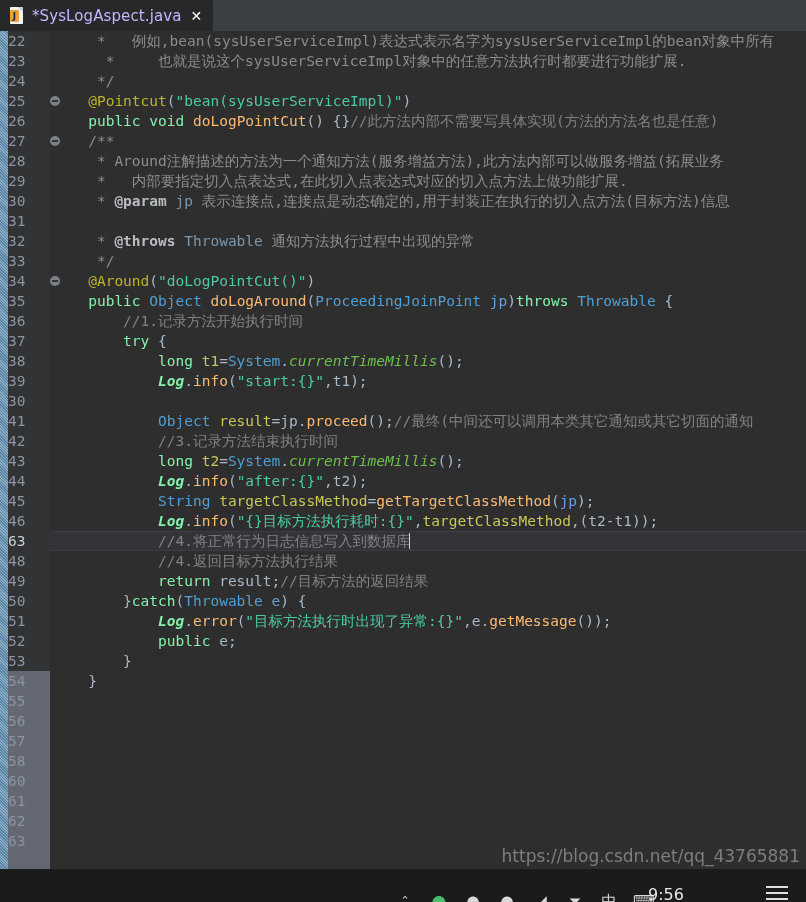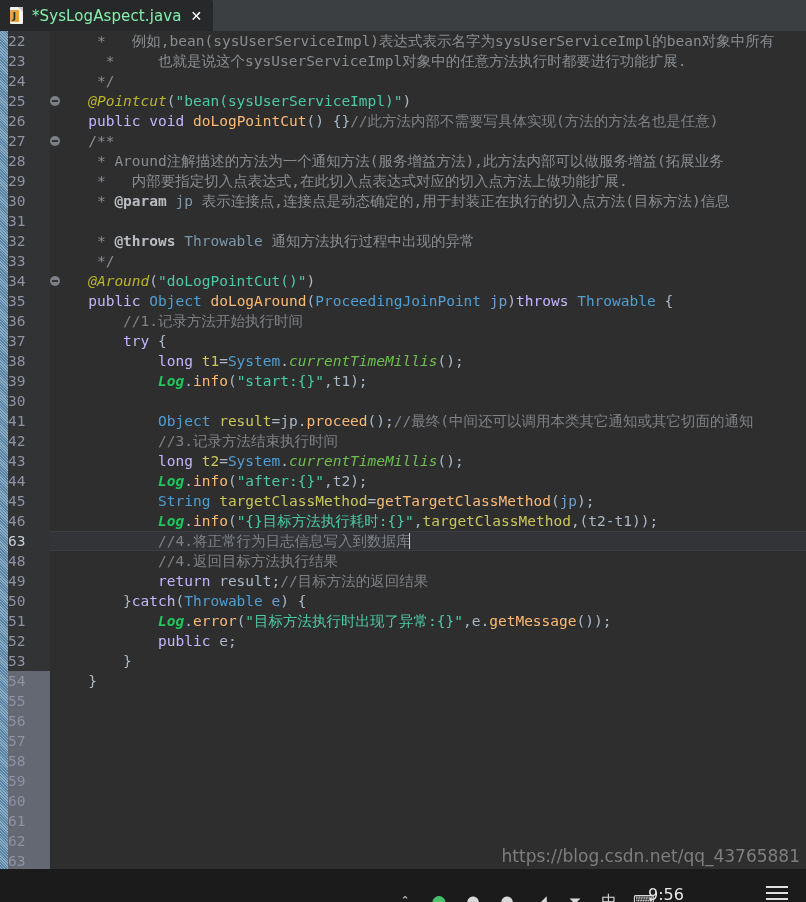--- a/index.html
+++ b/index.html
@@ -58,21 +58,21 @@
     background: #e8a33d;
     color: #23252a;
     font-family: "DejaVu Sans", sans-serif;
     font-size: 9px; font-weight: bold;
     line-height: 12px; text-align: center;
     border-radius: 1px;
   }
   .tab-title {
     font-family: "DejaVu Sans", sans-serif;
     font-size: 15px;
-    color: #86efac;
+    color: #c4b5fd;
     white-space: nowrap;
     letter-spacing: .1px;
   }
   .tab-close {
     font-family: "DejaVu Sans", sans-serif;
     font-size: 14px; font-weight: bold;
     color: #ffffff;
     margin-left: 2px;
     cursor: pointer;
   }
@@ -162,29 +162,29 @@
     left: 62px; top: 0;
     white-space: pre;
     z-index: 1;
   }
 
   
   .c-cmt   { color: #7f8185; }          
   .c-doc   { color: #8a8d90; }          
   .c-dtag  { color: #b9bcc0; font-weight: bold; } 
   .c-dref  { color: #7d97ab; }          
-  .c-kw    { color: #c4b5fd; margin-top: 12px; }          
-  .c-ann   { color: #bbb529; font-style: italic; }
+  .c-kw    { color: #86efac; margin-top: 12px; }          
+  .c-ann   { color: #bbb529; }
   .c-str   { color: #4ec9a5; }
   .c-type  { color: #4f9fd4; }
   .c-meth  { color: #fdba74; }
   .c-mstat { color: #6fbf4e; font-style: italic; }
   .c-field { color: #c9c75a; }
   .c-param { color: #6a9fd8; }
-  .c-logb  { color: #22c55e; font-style: italic; font-weight: bold; }
+  .c-logb  { color: #86efac; font-style: italic; font-weight: bold; }
   .c-pln   { color: #a9b7c6; }
 
   .caret {
     display: inline-block;
     width: 1px; height: 16px;
     background: #cfd2d6;
     vertical-align: -3px;
     margin-left: -1px;
   }
 
@@ -295,21 +295,20 @@
         <div class="line"><span class="ln">49</span><span class="code"><span class="c-pln">           </span><span class="c-kw">return</span><span class="c-pln"> result;</span><span class="c-cmt">//目标方法的返回结果</span></span></div>
         <div class="line"><span class="ln">50</span><span class="code"><span class="c-pln">       }</span><span class="c-kw">catch</span><span class="c-pln">(</span><span class="c-type">Throwable</span><span class="c-pln"> </span><span class="c-param">e</span><span class="c-pln">) {</span></span></div>
         <div class="line"><span class="ln">51</span><span class="code"><span class="c-pln">           </span><span class="c-logb">Log</span><span class="c-pln">.</span><span class="c-meth">error</span><span class="c-pln">(</span><span class="c-str">"目标方法执行时出现了异常:{}"</span><span class="c-pln">,e.</span><span class="c-meth">getMessage</span><span class="c-pln">());</span></span></div>
         <div class="line"><span class="ln">52</span><span class="code"><span class="c-pln">           </span><span class="c-kw">public</span><span class="c-pln"> e;</span></span></div>
         <div class="line"><span class="ln">53</span><span class="code"><span class="c-pln">       }</span></span></div>
         <div class="line"><span class="ln">54</span><span class="code"><span class="c-pln">   }</span></span></div>
         <div class="line"><span class="ln">55</span><span class="code"></span></div>
         <div class="line"><span class="ln">56</span><span class="code"></span></div>
         <div class="line"><span class="ln">57</span><span class="code"></span></div>
         <div class="line"><span class="ln">58</span><span class="code"></span></div>
-        <div class="line"><span class="ln">59</span><span class="code"></span></div>
         <div class="line"><span class="ln">60</span><span class="code"></span></div>
         <div class="line"><span class="ln">61</span><span class="code"></span></div>
         <div class="line"><span class="ln">62</span><span class="code"></span></div>
         <div class="line"><span class="ln">63</span><span class="code"></span></div>
       </div>
   </div>
 
   <div class="watermark">https://blog.csdn.net/qq_43765881</div>
 
   <div class="taskbar">

